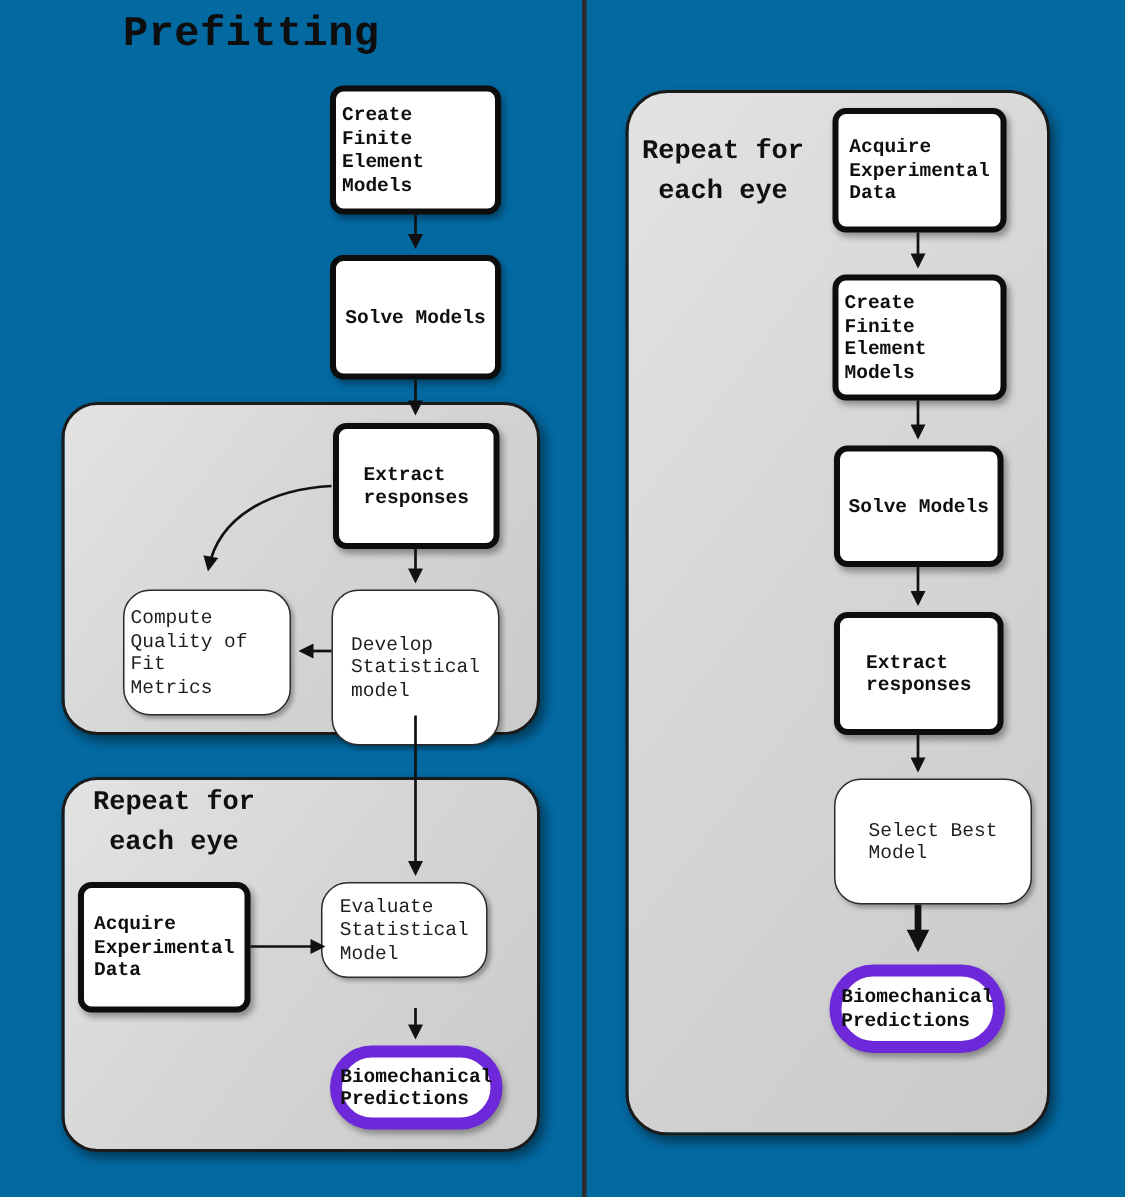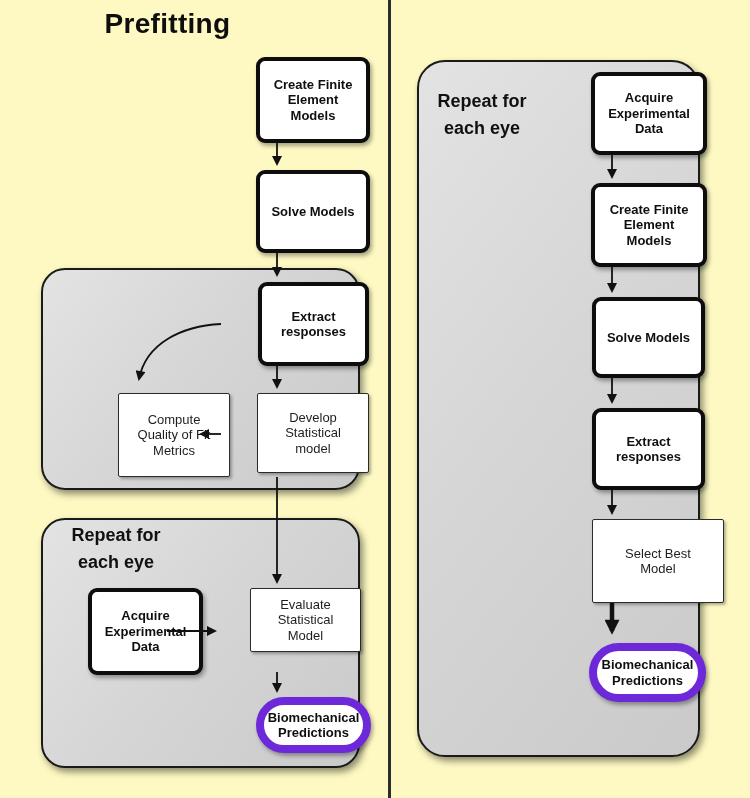--- a/index.html
+++ b/index.html
@@ -1,20 +1,20 @@
 <!DOCTYPE html>
 <html><head>
 <meta charset="utf-8">
 <style>
   html,body { margin:0; padding:0; background:#ffffff; }
   * { box-sizing:border-box; }
 
   .canvas {
-    position:relative; width:750px; height:798px; background:#fef9c3;
-    font-family:Liberation Sans, sans-serif; overflow:hidden;
+    position:relative; width:750px; height:798px; background:#0369a1;
+    font-family:Liberation Mono, monospace; overflow:hidden;
   }
 
   .divider {
     position:absolute; left:388px; top:0; width:3px; height:798px;
     background:#2d2d2d; z-index:0;
   }
 
   .col-title {
     position:absolute; font-size:28px; font-weight:bold; color:#0e0e0e;
     text-align:center; z-index:1; letter-spacing:0.3px;
@@ -34,47 +34,47 @@
 
   .repeat-label {
     position:absolute; z-index:2; font-size:18px; font-weight:bold; color:#101010;
     text-align:center; line-height:27px; white-space:pre-line;
   }
   .repeat-left  { left:50px;  top:522px; width:132px; }
   .repeat-right { left:418px; top:88px;  width:128px; }
 
   .box {
     position:absolute; z-index:2; background:#ffffff;
-    display:flex; align-items:center; justify-content:center; text-align:center;margin-left:36px;
+    display:flex; align-items:center; justify-content:center; text-align:left;
   }
   .box.bold {
     border:4px solid #0d0d0d; border-radius:9px;
     box-shadow:2px 3px 4px rgba(0,0,0,0.35);
   }
   .box.thin {
-    border:1.6px solid #2b2b2b; border-radius:2px;
+    border:1.6px solid #2b2b2b; border-radius:18px;
     box-shadow:2px 2px 3px rgba(0,0,0,0.30);
   }
   .box.pill {
     border:8px solid #6d28d9; border-radius:30px;
     box-shadow:2px 3px 4px rgba(0,0,0,0.35);
   }
 
   .box-label {
     white-space:pre-line; font-size:13px; line-height:15.5px; color:#1e1e1e;
     padding:0 4px;
   }
   .bold .box-label, .pill .box-label { font-weight:bold; color:#0f0f0f; }
 
   
   .n-create-fem-l   { left:220px; top:57px;  width:114px; height:86px; }
   .n-solve-l        { left:220px; top:170px; width:114px; height:83px; }
   .n-extract-l      { left:222px; top:282px; width:111px; height:84px; }
   .n-compute        { left:82px;  top:393px; width:112px; height:84px; }
-  .n-develop        { left:221px; top:393px; width:112px; height:80px; }
+  .n-develop        { left:221px; top:393px; width:112px; height:104px; }
   .n-acquire-l      { left:52px;  top:588px; width:115px; height:87px; }
   .n-evaluate       { left:214px; top:588px; width:111px; height:64px; }
   .n-predict-l      { left:220px; top:697px; width:115px; height:56px; }
 
   
   .n-acquire-r      { left:555px; top:72px;  width:116px; height:83px; }
   .n-create-fem-r   { left:555px; top:183px; width:116px; height:84px; }
   .n-solve-r        { left:556px; top:297px; width:113px; height:81px; }
   .n-extract-r      { left:556px; top:408px; width:113px; height:82px; }
   .n-select-best    { left:556px; top:519px; width:132px; height:84px; }

